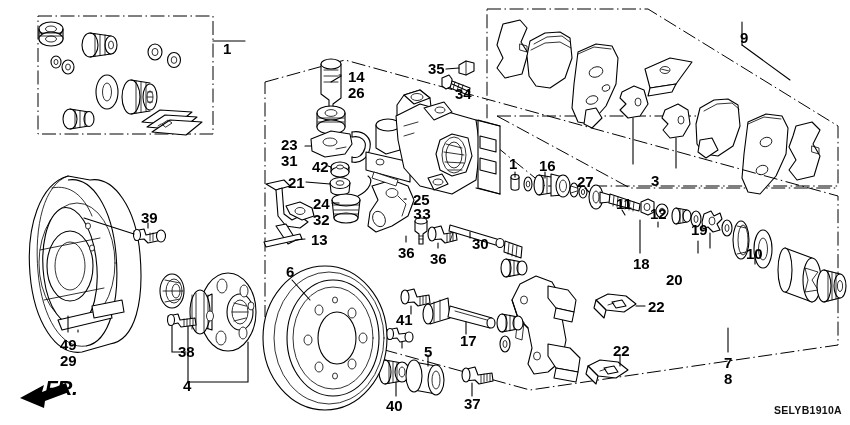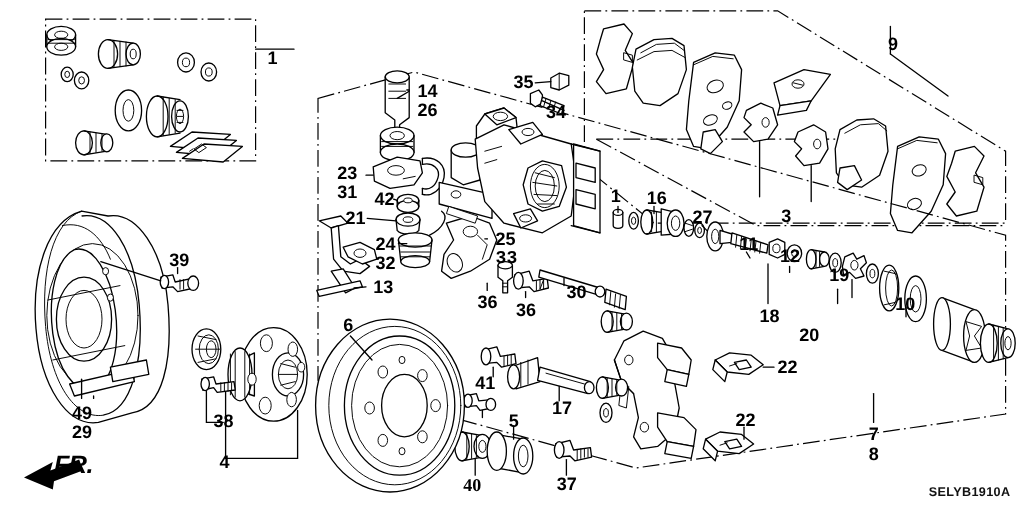--- a/index.html
+++ b/index.html
@@ -611,21 +611,21 @@
 <div class="lbl" style="left:691px;top:222px;">19</div>
 <div class="lbl" style="left:654px;top:272px;margin-left:12px;">20</div>
 <div class="lbl" style="left:746px;top:246px;">10</div>
 <div class="lbl" style="left:648px;top:299px;">22</div>
 <div class="lbl" style="left:613px;top:343px;">22</div>
 <div class="lbl" style="left:724px;top:355px;">7</div>
 <div class="lbl" style="left:724px;top:371px;">8</div>
 <div class="lbl" style="left:460px;top:333px;">17</div>
 <div class="lbl" style="left:396px;top:312px;">41</div>
 <div class="lbl" style="left:424px;top:344px;">5</div>
-<div class="lbl" style="left:386px;top:398px;font-family:Liberation Serif, serif;">40</div>
+<div class="lbl" style="left:386px;top:398px;">40</div>
 <div class="lbl" style="left:464px;top:396px;">37</div>
 <div class="lbl" style="left:286px;top:264px;">6</div>
 <div class="lbl" style="left:141px;top:210px;">39</div>
 <div class="lbl" style="left:60px;top:337px;">49</div>
 <div class="lbl" style="left:60px;top:353px;">29</div>
 <div class="lbl" style="left:178px;top:344px;">38</div>
 <div class="lbl" style="left:183px;top:378px;">4</div>
 
 <div class="frtxt" style="left:45px;top:376px;">FR.</div>
 

